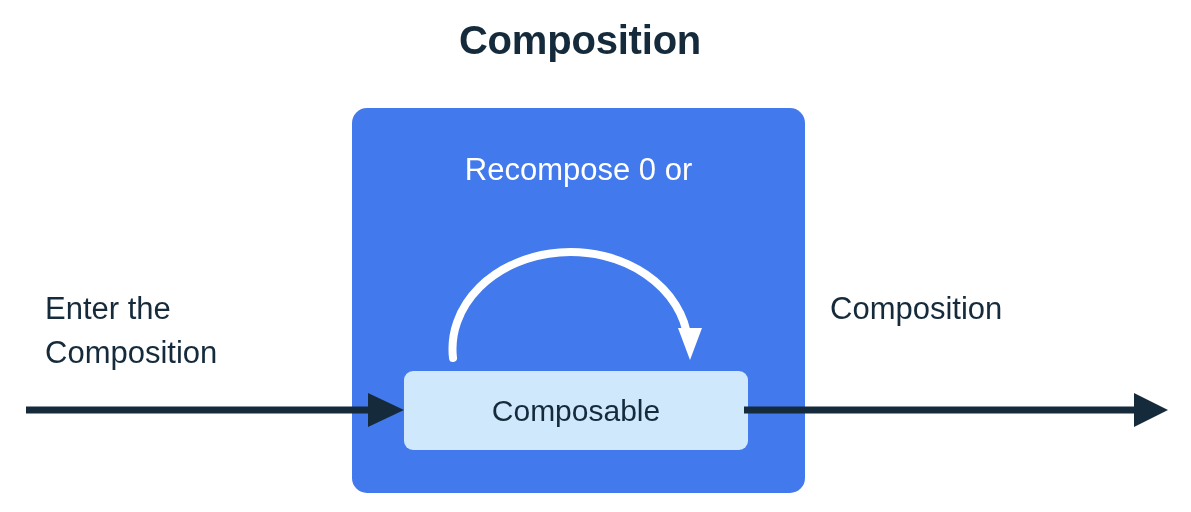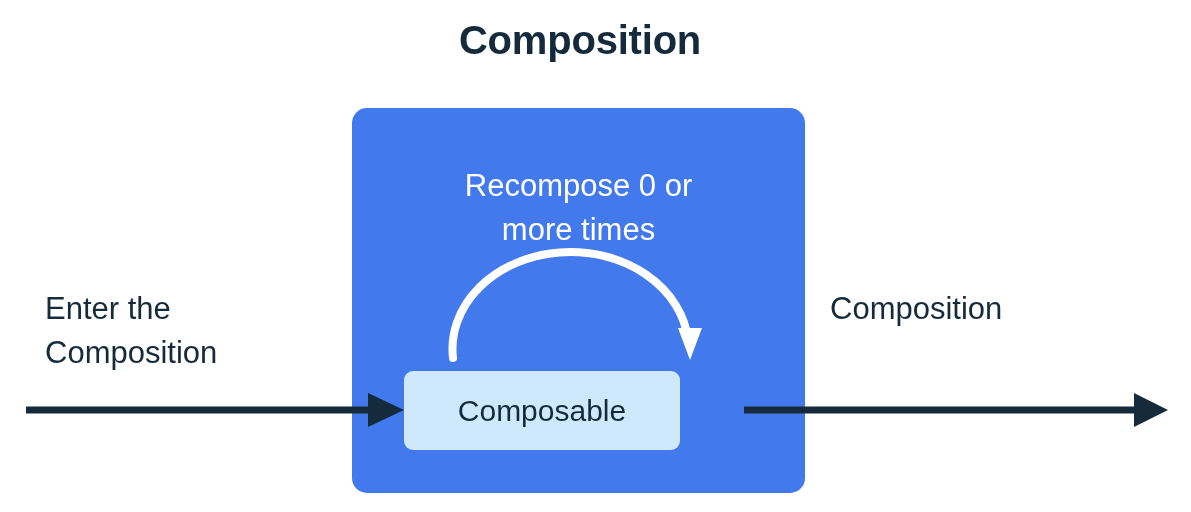--- a/index.html
+++ b/index.html
@@ -47,42 +47,41 @@
   
   .recompose-caption {
     position: absolute;
     left: 352px;
     top: 148px;
     width: 453px;
     text-align: center;
     color: #ffffff;
     font-size: 31px;
     line-height: 44px;
-    margin-top: 16px;
   }
   .recompose-caption .line {
     display: block;
   }
 
   
   .recompose-arrow {
     position: absolute;
     left: 430px;
     top: 240px;
     width: 300px;
     height: 130px;
     pointer-events: none;
   }
 
   
   .composable-node {
     position: absolute;
     left: 404px;
     top: 371px;
-    width: 276px;
+    width: 344px;
     height: 79px;
     background: #cfe8fc;
     border-radius: 9px;
     display: flex;
     align-items: center;
     justify-content: center;
   }
   .composable-node .label {
     font-size: 30px;
     color: #152b3c;
@@ -115,21 +114,20 @@
 <body>
 
 <div id="canvas">
 
   <div class="title">Composition</div>
 
   <div class="composition-box"></div>
 
   <div class="recompose-caption">
     <span class="line">Recompose 0 or</span>
-    <span class="line">more times</span>
   </div>
 
   <svg class="recompose-arrow" viewBox="0 0 300 130">
     <path d="M 23 118 A 112 92 0 0 1 258 100" fill="none" stroke="#ffffff" stroke-width="8" stroke-linecap="round"></path>
     <path d="M 248 88 L 272 88 L 260 120 Z" fill="#ffffff"></path>
   </svg>
 
   <div class="composable-node">
     <span class="label">Composable</span>
   </div>

